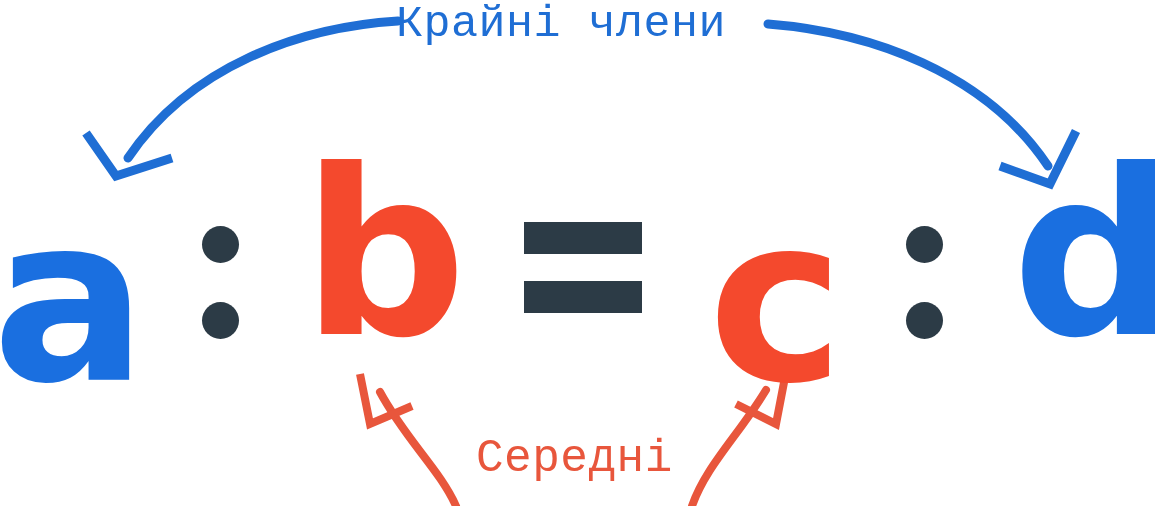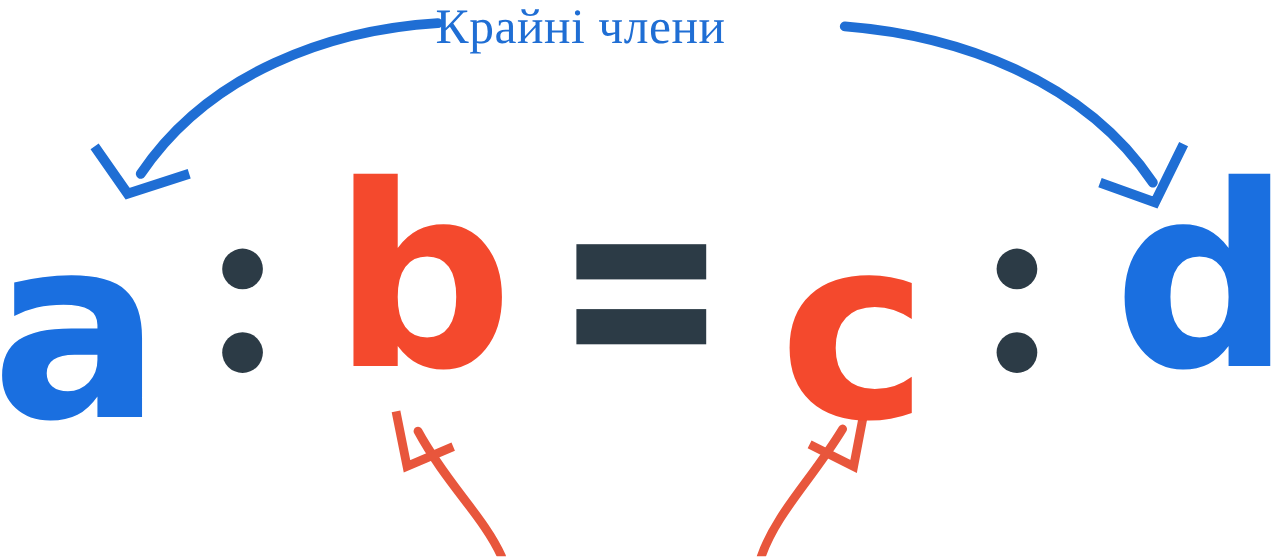--- a/index.html
+++ b/index.html
@@ -66,21 +66,21 @@
     left: 524px;
     width: 118px;
     height: 32px;
     background: #2c3b46;
   }
   .label {
     position: absolute;
     white-space: nowrap;
     line-height: 1;
     user-select: none;
-    font-family: Liberation Serif, serif;
+    font-family: Liberation Mono, monospace;
   }
   .label-top {
     left: 396px;
     top: 2px;
     font-size: 45px;
     color: #1f6ed4;
     letter-spacing: 0.5px;
   }
   .label-bottom {
     left: 476px;
@@ -136,14 +136,15 @@
 
   <div>
     <div class="colon-dot" style="left:906px; top:226px;"></div>
     <div class="colon-dot" style="left:906px; top:302px;"></div>
   </div>
 
   <div class="term term-d">d</div>
 
   <div class="label label-top">Крайні члени</div>
 
+  <div class="label label-bottom">Середні</div>
 
 </div>
 
 </body></html>

